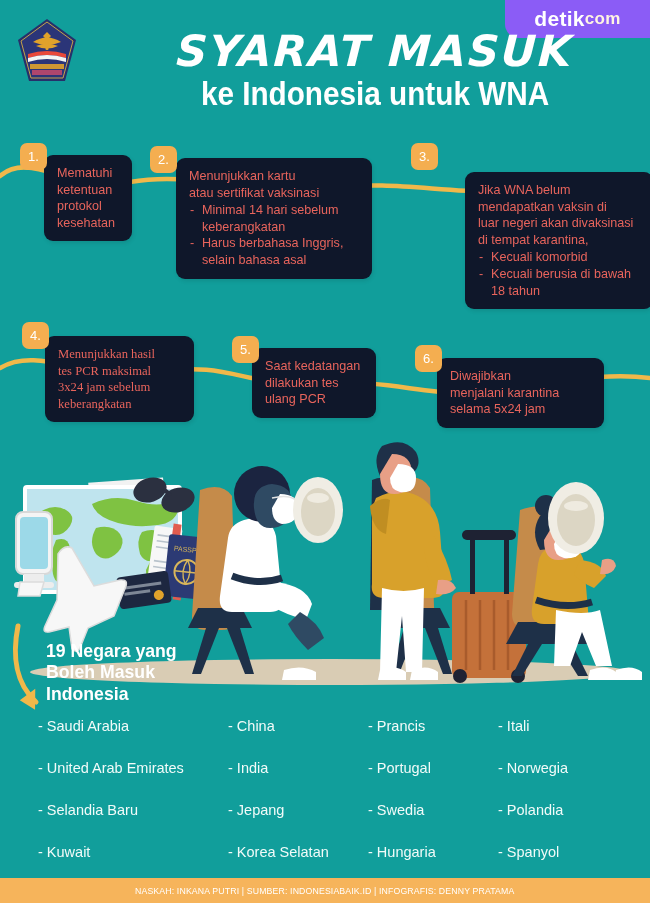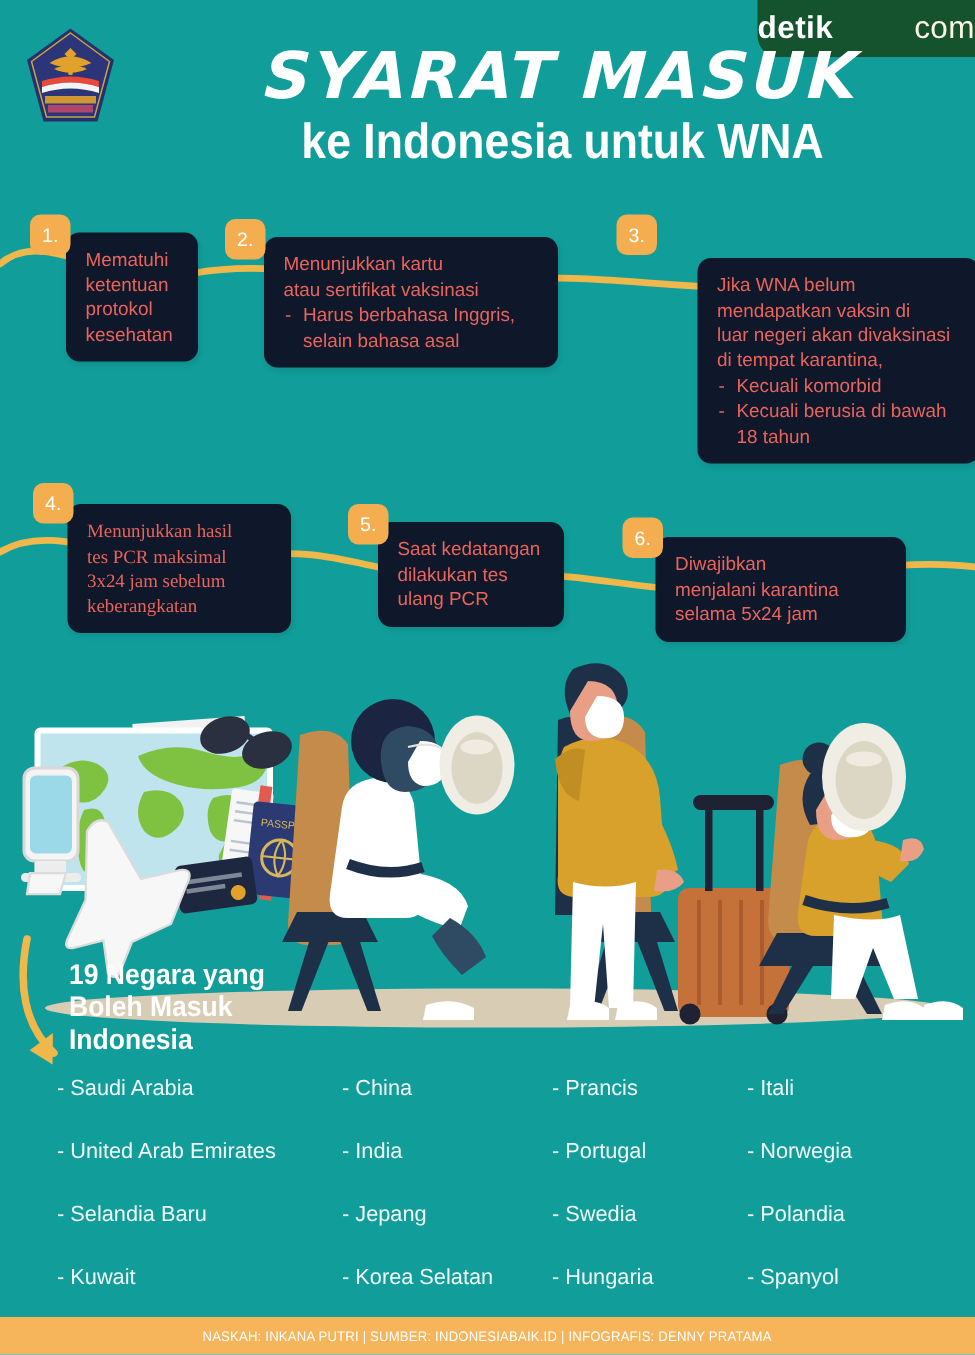--- a/index.html
+++ b/index.html
@@ -12,27 +12,27 @@
     position: relative;
     width: 650px; height: 903px;
     background: #119E9B;
     overflow: hidden;
   }
 
   
   #detik-badge {
     position: absolute; top: 0; right: 0;
     width: 145px; height: 38px;
-    background: #14532d;
+    background: #8b5cf6;
     border-bottom-left-radius: 14px;
-    display: flex; align-items: center; justify-content: space-between;
+    display: flex; align-items: center; justify-content: center;
     letter-spacing: .3px;
   }
   #detik-badge .b { font-weight: bold; font-size: 21px; color: #ffffff; }
-  #detik-badge .l { font-weight: normal; font-size: 21px; color: #fff4e2; }
+  #detik-badge .l { font-weight: bold; font-size: 17px; color: #fff4e2; }
 
   #gov-logo {
     position: absolute; left: 16px; top: 18px;
     width: 62px; height: 70px;
   }
 
   #title-block {
     position: absolute; left: 110px; top: 30px; width: 530px;
     text-align: center;
   }
@@ -170,20 +170,21 @@
     <div class="ln">ketentuan</div>
     <div class="ln">protokol</div>
     <div class="ln">kesehatan</div>
   </div>
 
   <div class="badge" id="badge2">2.</div>
   <div class="card" id="card2">
     <div class="ln">Menunjukkan kartu</div>
     <div class="ln">atau sertifikat vaksinasi</div>
     <ul>
+      <li>Minimal 14 hari sebelum keberangkatan</li>
       <li>Harus berbahasa Inggris, selain bahasa asal</li>
     </ul>
   </div>
 
   <div class="badge" id="badge3">3.</div>
   <div class="card" id="card3">
     <div class="ln">Jika WNA belum</div>
     <div class="ln">mendapatkan vaksin di</div>
     <div class="ln">luar negeri akan divaksinasi</div>
     <div class="ln">di tempat karantina,</div>

